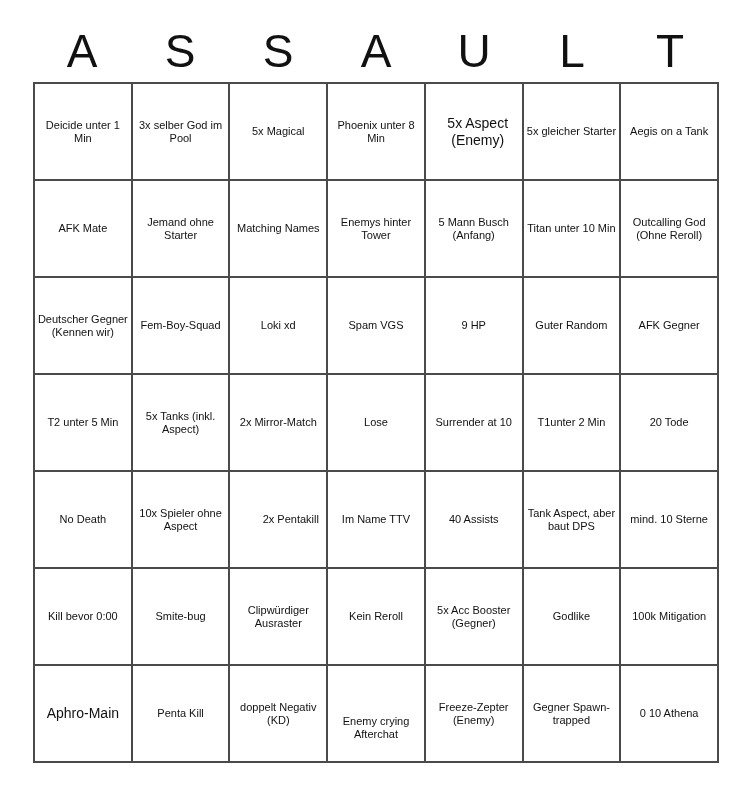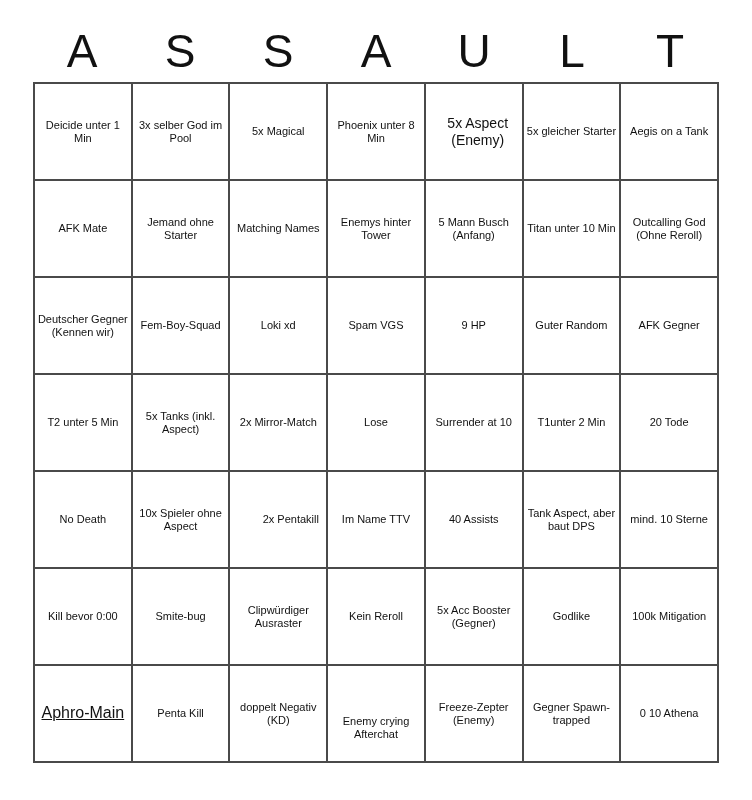--- a/index.html
+++ b/index.html
@@ -202,21 +202,21 @@
         <div class="ct" style="font-size: 11px;">5x Acc Booster (Gegner)</div>
       </div>
     <div class="cell">
         <div class="ct" style="font-size: 11px;">Godlike</div>
       </div>
     <div class="cell">
         <div class="ct" style="font-size: 11px;">100k Mitigation</div>
       </div>
 
     <div class="cell">
-        <div class="ct" style="font-size: 16px; text-decoration: underline;">Aphro-Main</div>
+        <div class="ct" style="font-size: 14px;">Aphro-Main</div>
       </div>
     <div class="cell">
         <div class="ct" style="font-size: 11px;">Penta Kill</div>
       </div>
     <div class="cell">
         <div class="ct" style="font-size: 11px;">doppelt Negativ (KD)</div>
       </div>
     <div class="cell">
         <div class="ct" style="font-size: 11px; margin-top: 28px;">Enemy crying Afterchat</div>
       </div>

